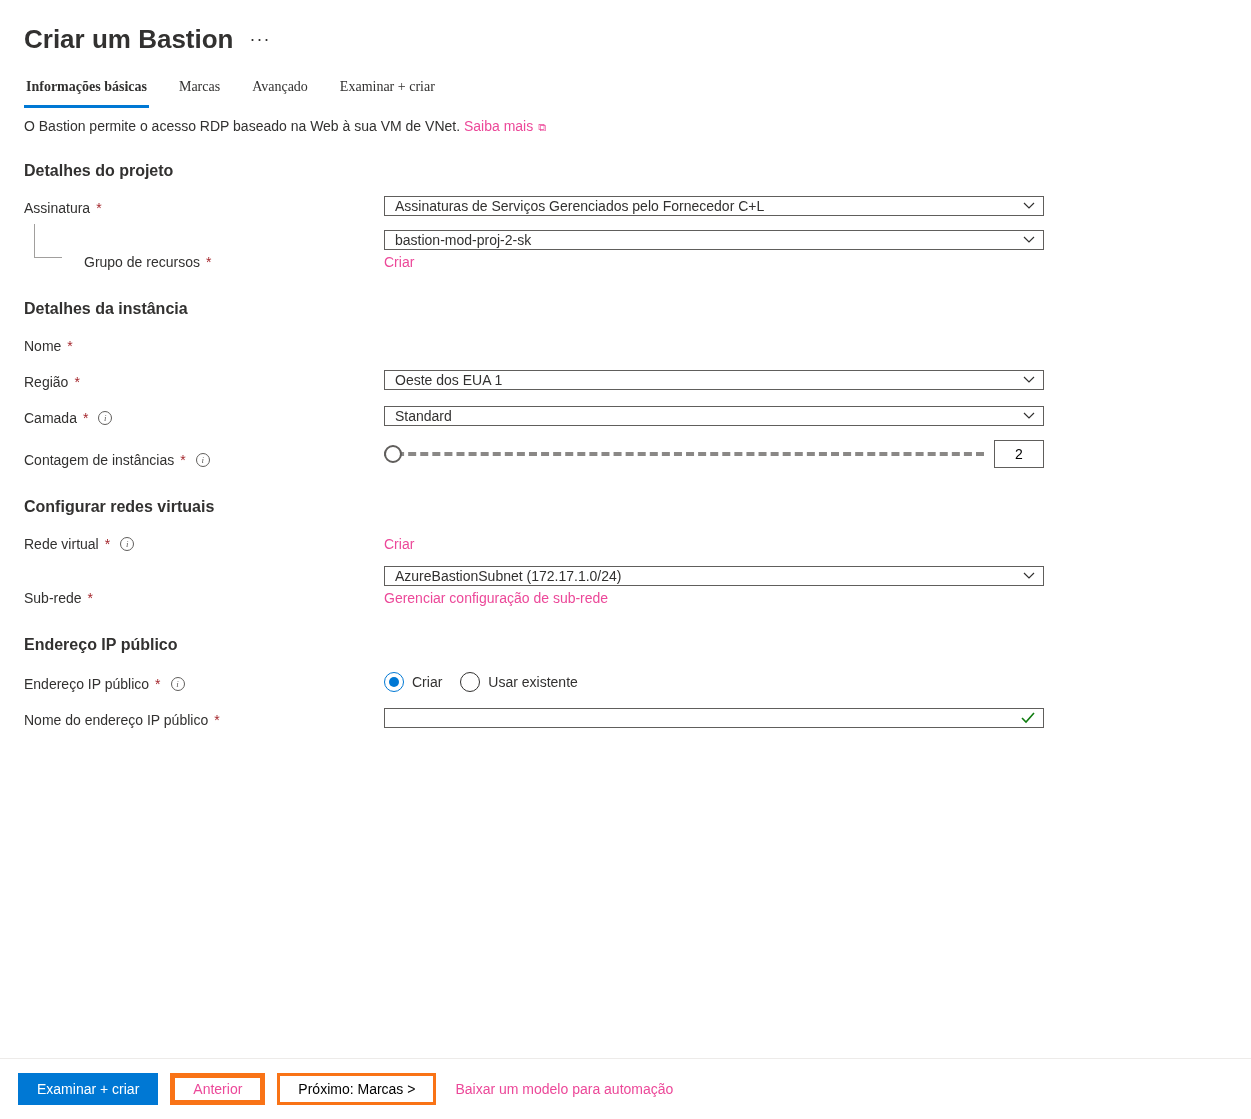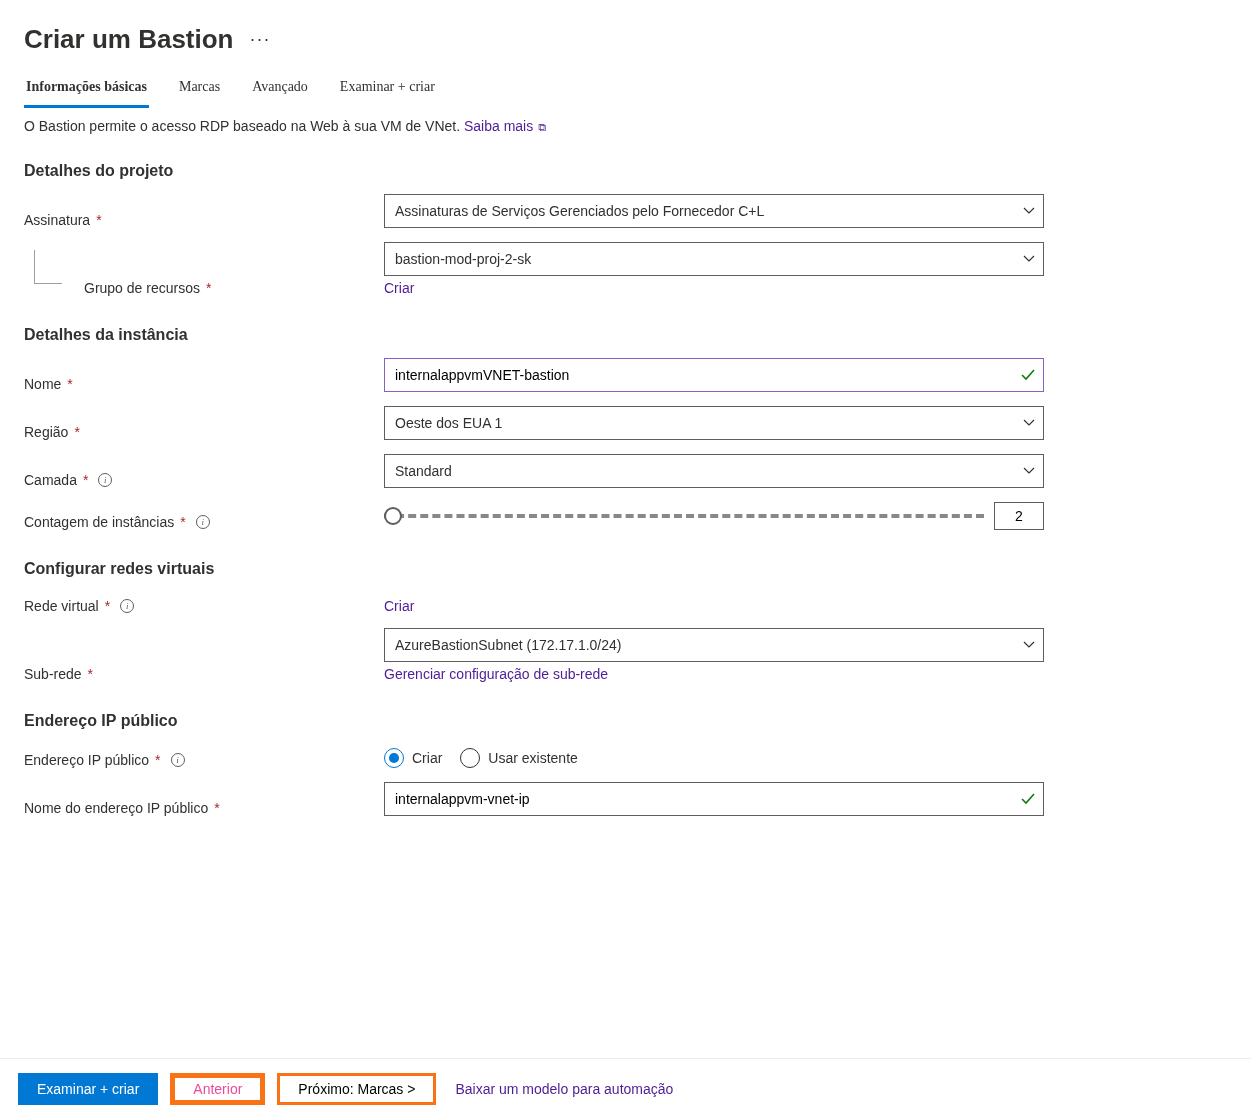--- a/index.html
+++ b/index.html
@@ -47,21 +47,21 @@
   }
   .tab.active {
     font-weight: 600;
     border-bottom: 3px solid #0078d4;
   }
   .intro {
     font-size: 14px;
     margin-bottom: 28px;
   }
   .link {
-    color: #4c1d95;
+    color: #ec4899;
     text-decoration: none;
     cursor: pointer;
   }
   .ext-icon {
     font-size: 11px;
     margin-left: 2px;
   }
   .section-heading {
     font-size: 16px;
     font-weight: 600;
@@ -110,21 +110,21 @@
     margin-left: 6px;
     cursor: pointer;
     font-style: italic;
     font-family: serif;
   }
   .control-col {
     flex: 0 0 660px;
   }
   .select, .text-input {
     width: 100%;
-    height: 34px;
+    height: 20px;
     border: 1px solid #605e5c;
     padding: 0 32px 0 10px;
     font-size: 14px;
     background: #fff;
     position: relative;
     display: flex;
     align-items: center;
     cursor: pointer;
   }
   .select.validated, .text-input.validated {
@@ -326,30 +326,20 @@
     </div>
   </div>
 
   <div class="section-gap">
     <div class="section-heading">Detalhes da instância</div>
 
     <div class="form-row">
       <div class="label-col">
         <span>Nome</span>
         <span class="required">*</span>
-      </div>
-      <div class="control-col">
-        <div class="text-input validated">
-          <input type="text" value="internalappvmVNET-bastion" style="">
-          <span class="check-icon">
-              <svg width="14" height="12" viewBox="0 0 14 12">
-                <path d="M1 6 L5 10 L13 1" stroke="#107c10" stroke-width="1.6" fill="none"></path>
-              </svg>
-            </span>
-        </div>
       </div>
     </div>
 
     <div class="form-row">
       <div class="label-col">
         <span>Região</span>
         <span class="required">*</span>
       </div>
       <div class="control-col">
         <div class="select">
@@ -457,21 +447,20 @@
       </div>
     </div>
 
     <div class="form-row">
       <div class="label-col">
         <span>Nome do endereço IP público</span>
         <span class="required">*</span>
       </div>
       <div class="control-col">
         <div class="text-input">
-          <input type="text" value="internalappvm-vnet-ip" style="">
           <span class="check-icon">
               <svg width="14" height="12" viewBox="0 0 14 12">
                 <path d="M1 6 L5 10 L13 1" stroke="#107c10" stroke-width="1.6" fill="none"></path>
               </svg>
             </span>
         </div>
       </div>
     </div>
   </div>
 

